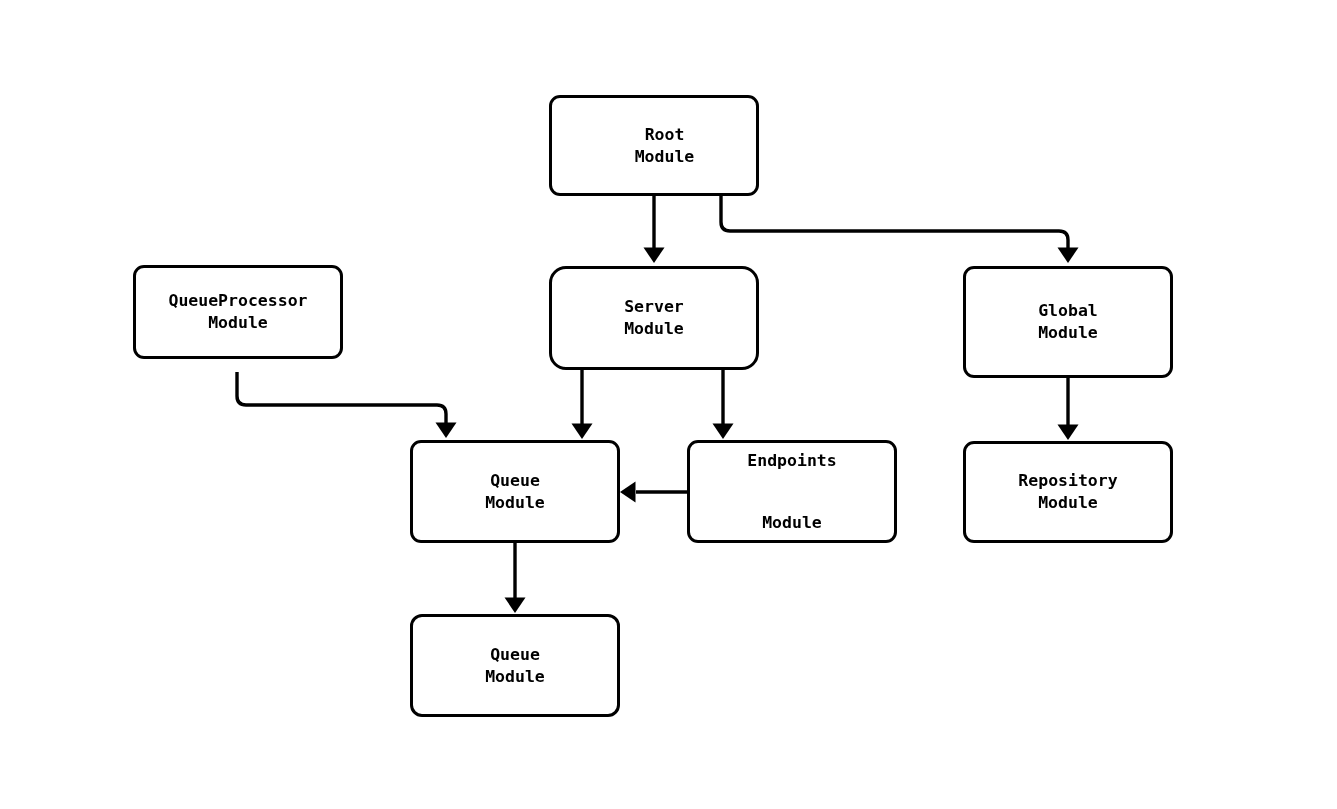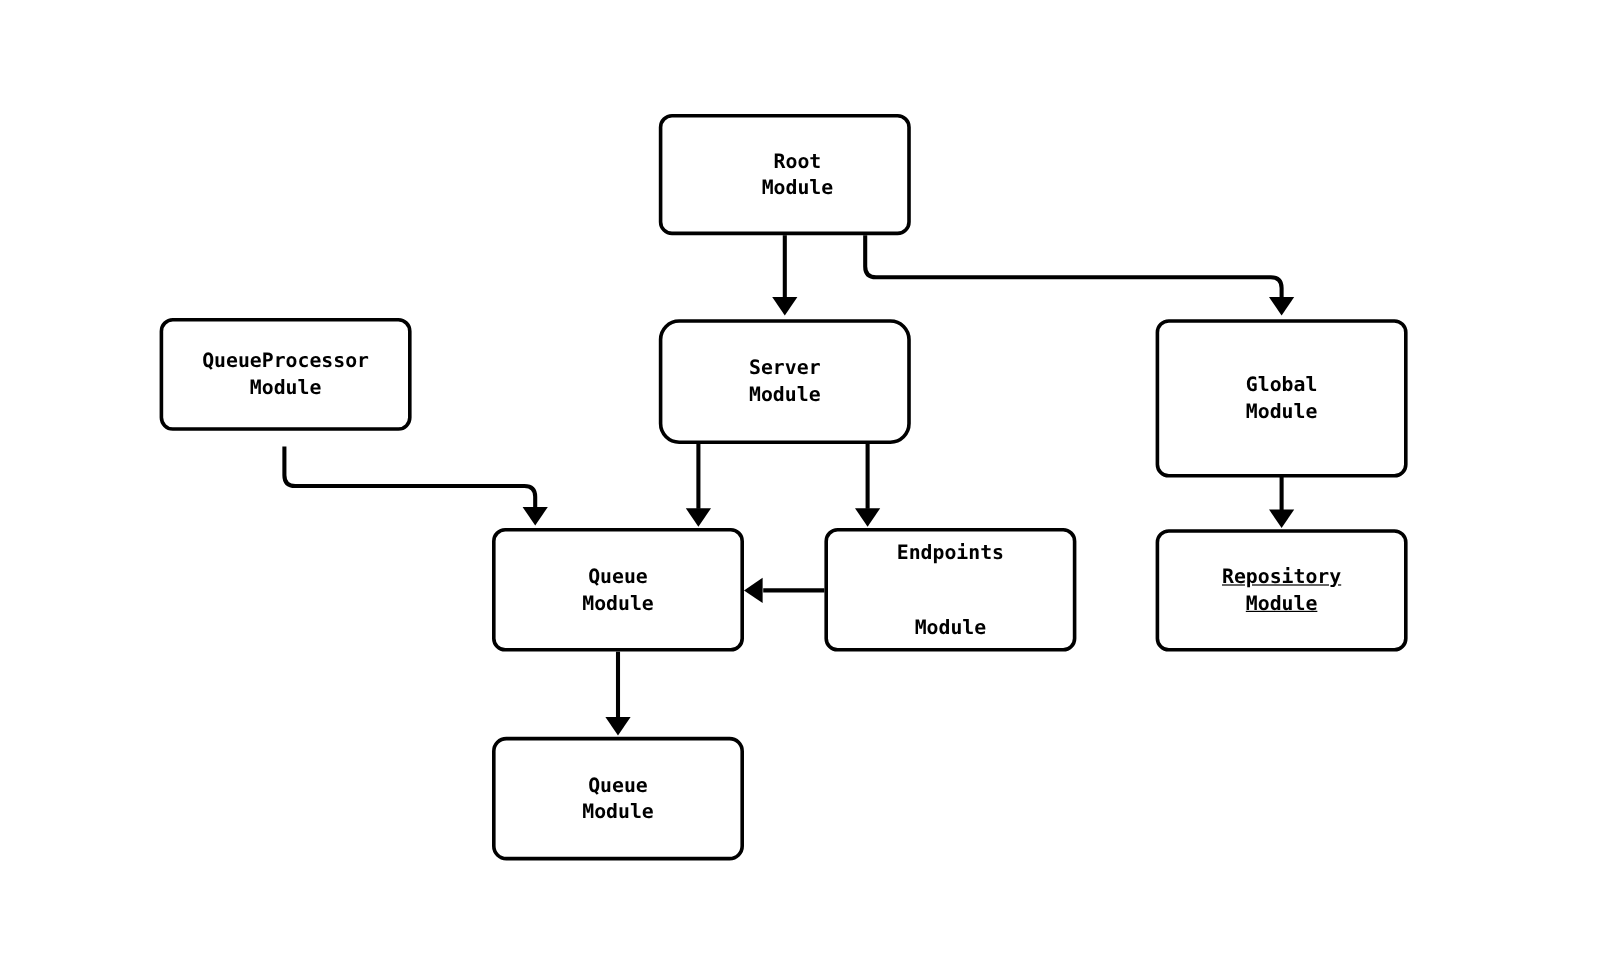--- a/index.html
+++ b/index.html
@@ -90,36 +90,36 @@
   <div class="node" style="left: 133px; top: 265px; width: 210px; height: 94px; border-color: rgb(0, 0, 0);">
     <div class="node-label">QueueProcessor</div>
     <div class="node-label">Module</div>
   </div>
 
   <div class="node" style="left: 549px; top: 266px; width: 210px; height: 104px; border-color: rgb(0, 0, 0); border-radius: 17px;">
     <div class="node-label">Server</div>
     <div class="node-label">Module</div>
   </div>
 
-  <div class="node" style="left: 963px; top: 266px; width: 210px; height: 132px; border-color: rgb(0, 0, 0);">
+  <div class="node" style="left: 963px; top: 266px; width: 210px; height: 112px; border-color: rgb(0, 0, 0);">
     <div class="node-label">Global</div>
     <div class="node-label">Module</div>
   </div>
 
   <div class="node" style="left: 410px; top: 440px; width: 210px; height: 103px; border-color: rgb(0, 0, 0);">
     <div class="node-label">Queue</div>
     <div class="node-label">Module</div>
   </div>
 
   <div class="node" style="left: 687px; top: 440px; width: 210px; height: 103px; border-color: rgb(0, 0, 0); gap: 40px;">
     <div class="node-label">Endpoints</div>
     <div class="node-label">Module</div>
   </div>
 
-  <div class="node" style="left: 963px; top: 441px; width: 210px; height: 102px; border-color: rgb(0, 0, 0); text-decoration: underline;">
+  <div class="node" style="left: 963px; top: 441px; width: 210px; height: 102px; border-color: rgb(0, 0, 0);">
     <div class="node-label">Repository</div>
     <div class="node-label">Module</div>
   </div>
 
   <div class="node" style="left: 410px; top: 614px; width: 210px; height: 103px; border-color: rgb(0, 0, 0); border-radius: 12px;">
     <div class="node-label">Queue</div>
     <div class="node-label">Module</div>
   </div>
 
 </div>

